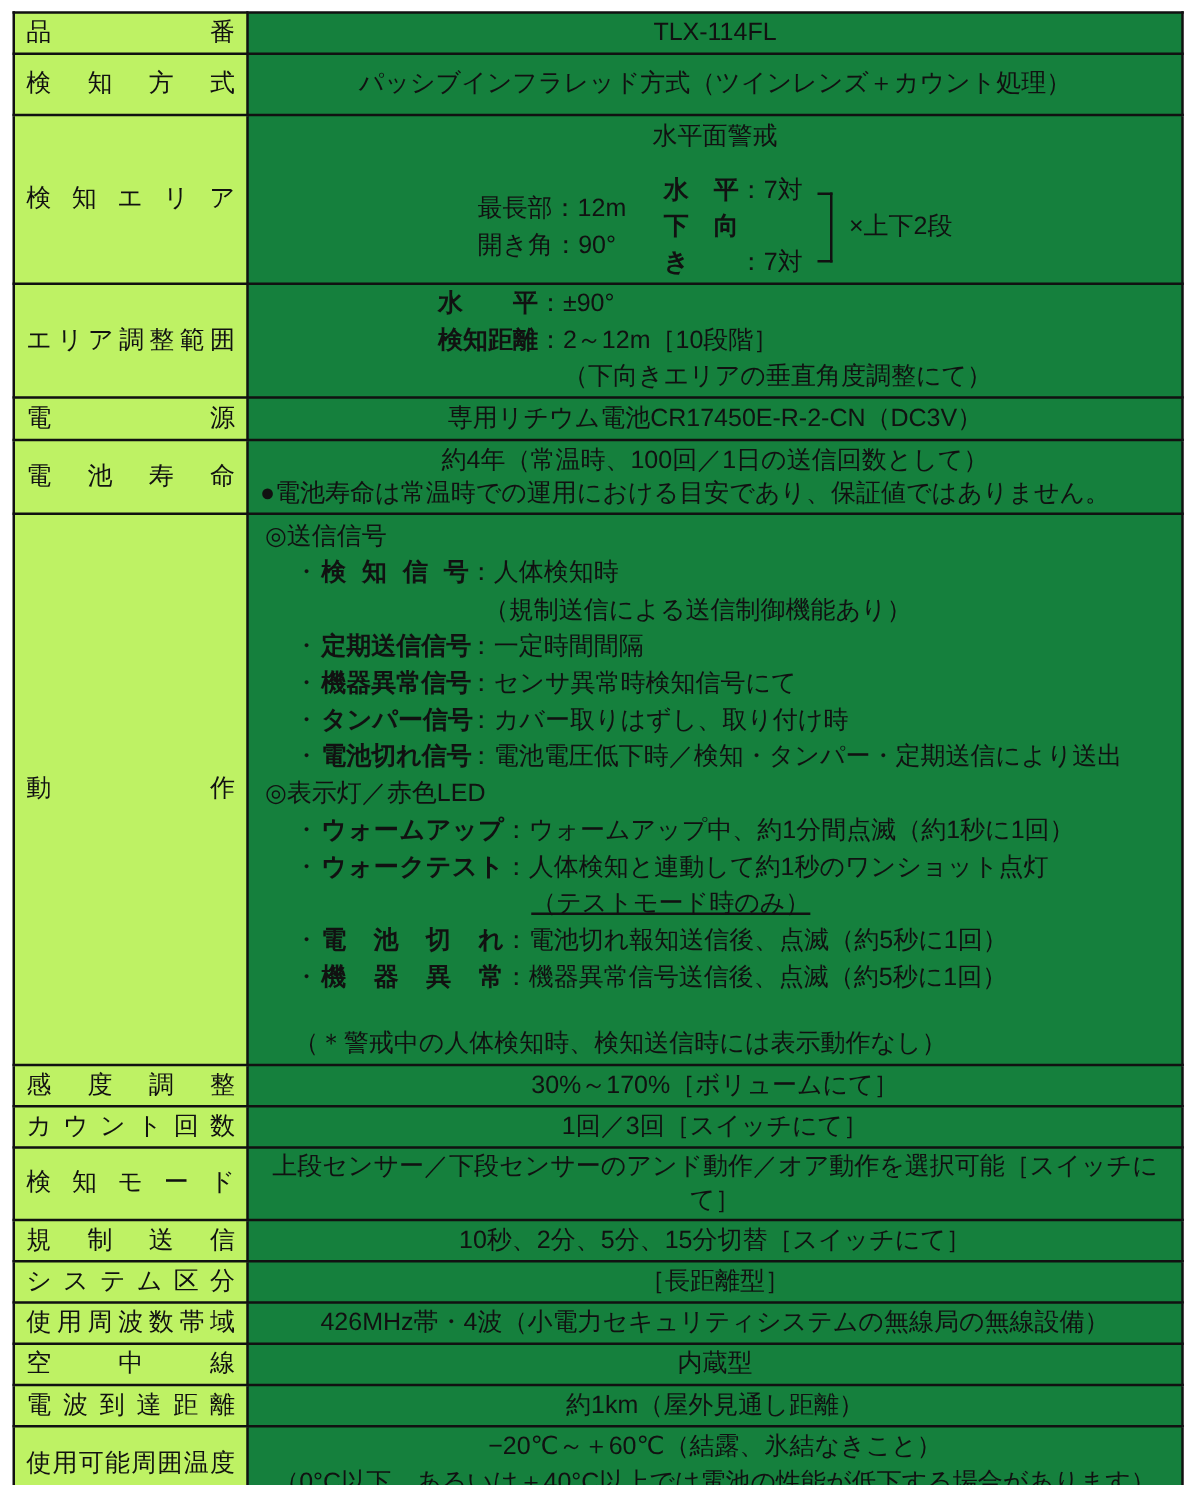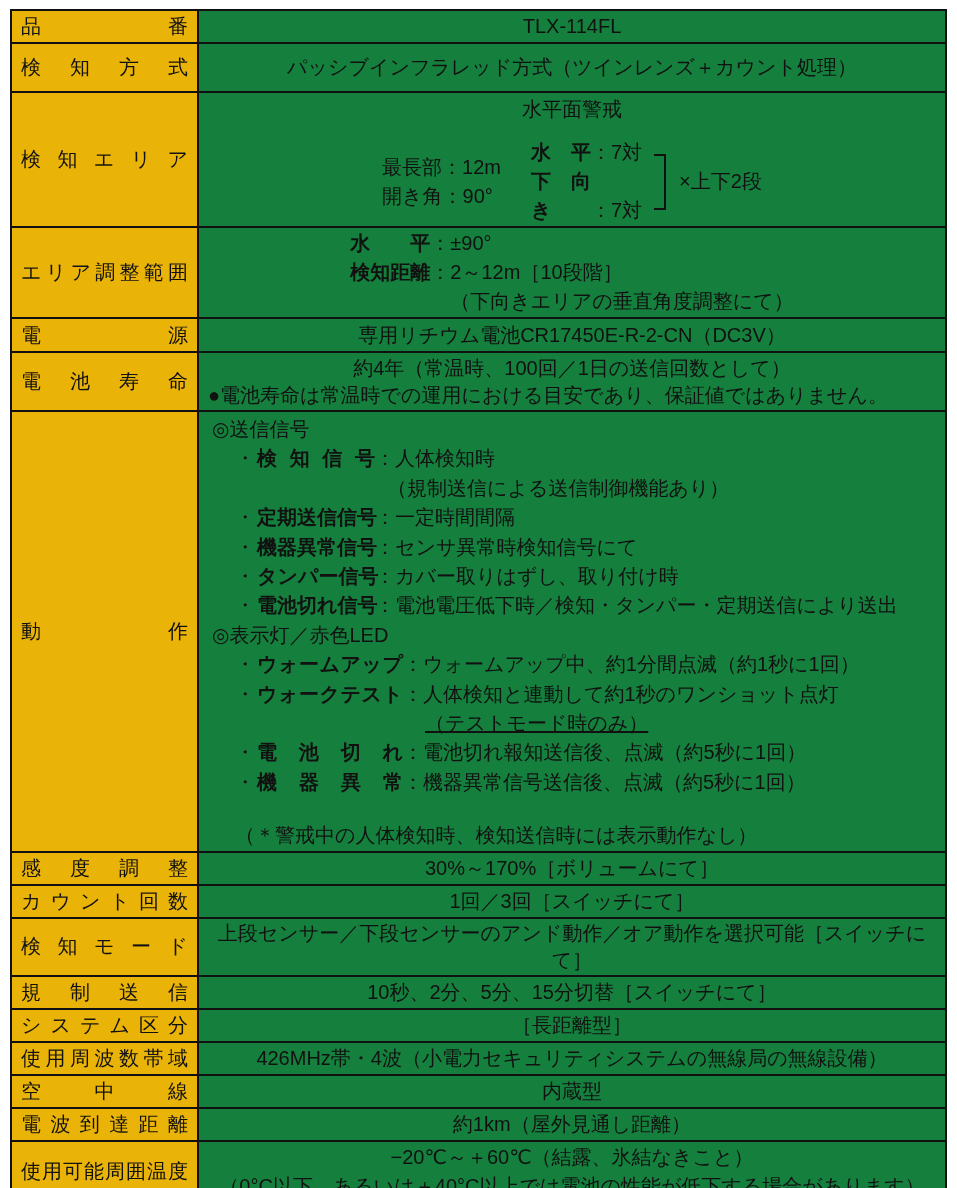--- a/index.html
+++ b/index.html
@@ -17,21 +17,21 @@
   }
   table.spec td{
     border:2px solid #111111;
     vertical-align:middle;
     font-size:20px;
     line-height:1.35;
   }
   col.c-label{width:187px;}
   
   td.lbl{
-    background:#eab308;
+    background:#bef264;
     padding:2px 9px;
     font-size:19px;
     font-weight:500;
     text-align:justify;
     text-align-last:justify;
     letter-spacing:0;
   }
   
   td.val{
     background:#15803d;

